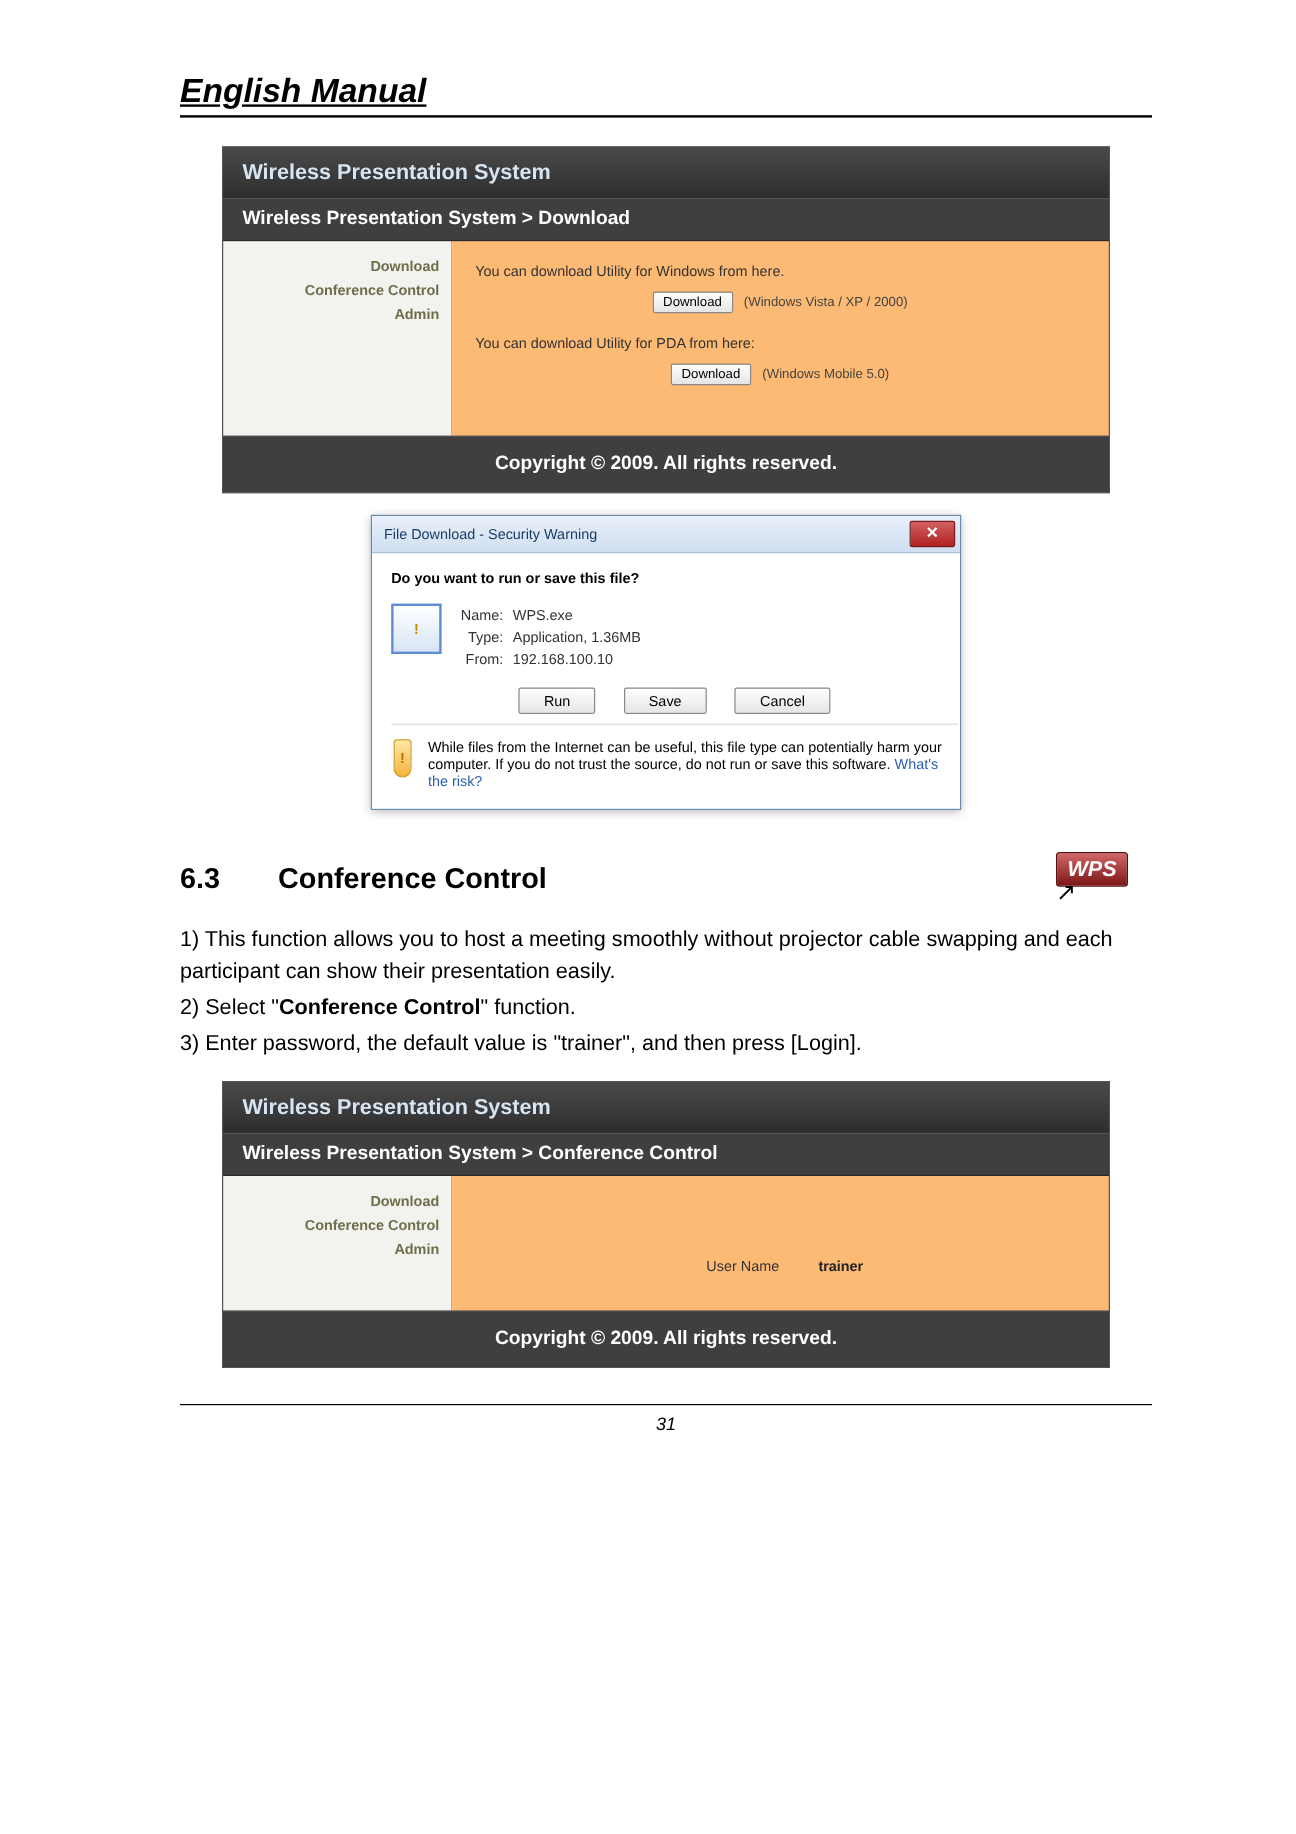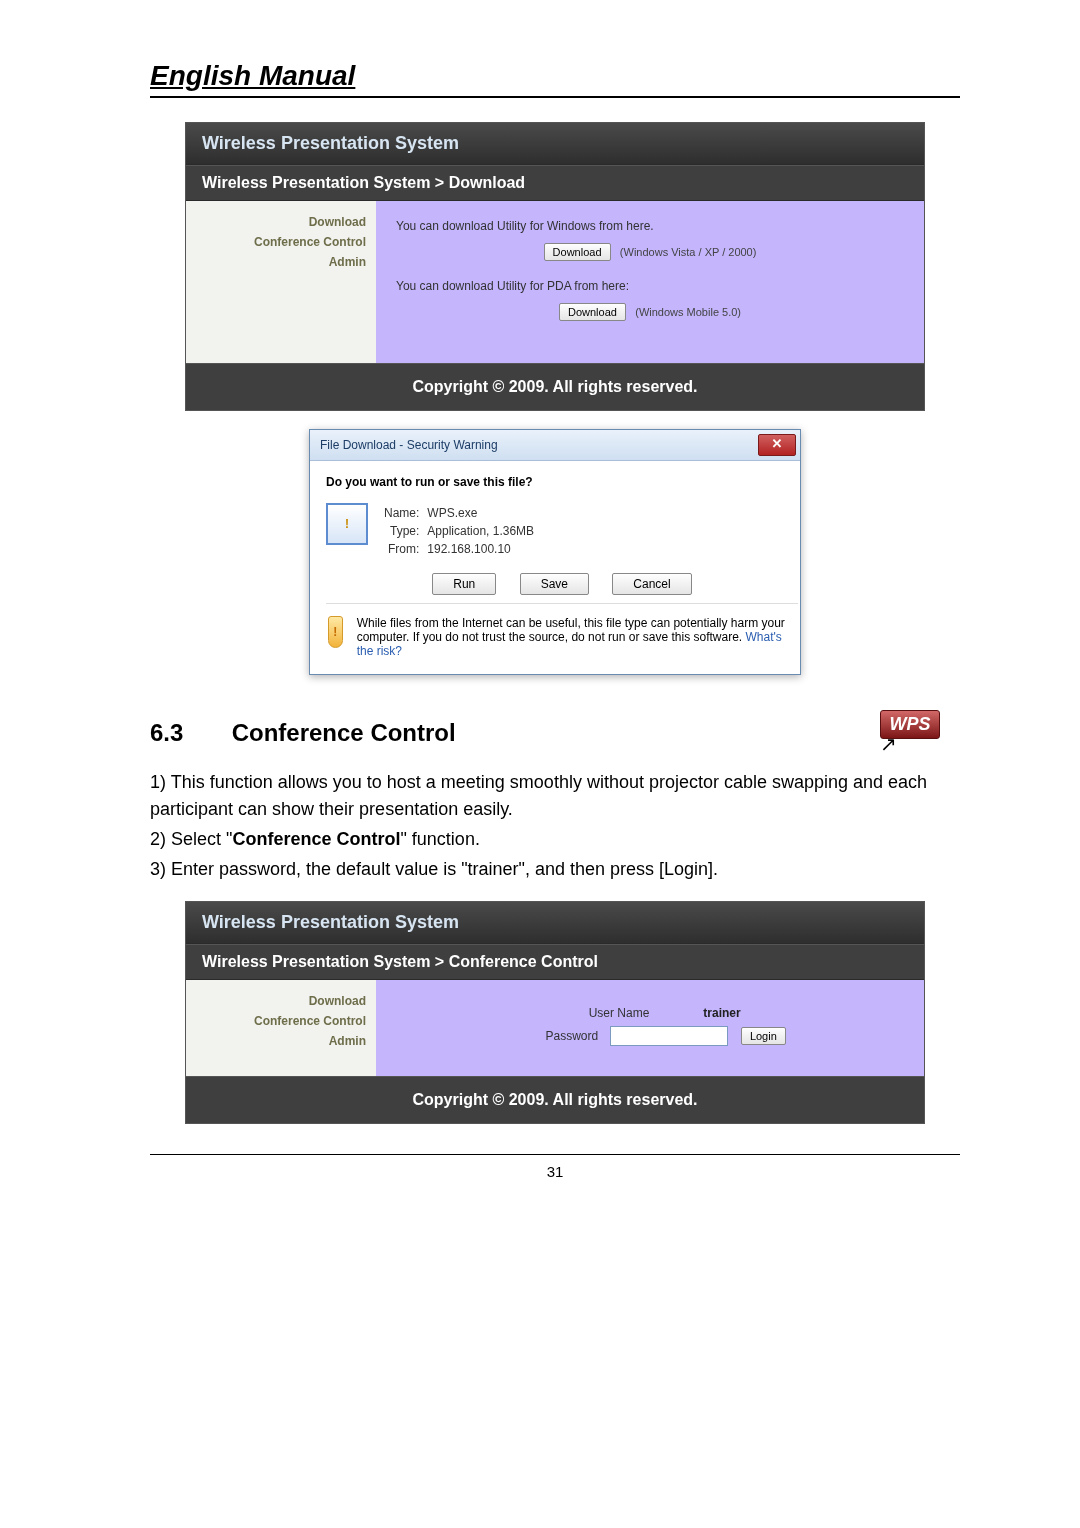--- a/index.html
+++ b/index.html
@@ -59,21 +59,21 @@
     text-align: right;
     padding: 14px 10px 14px 0;
     box-sizing: border-box;
     font-size: 12px;
     color: #6e6e4b;
     font-weight: bold;
   }
   .panel-side div { margin-bottom: 6px; cursor: pointer; }
   .panel-main {
     flex: 1;
-    background: #c4b5fd;
+    background: #fdba74;
     padding: 18px 20px 24px 20px;
     font-size: 12px;
     color: #333;
   }
   .dl-row { margin-top: 10px; margin-bottom: 18px; text-align: center; }
   .small-btn {
     font-size: 11px;
     padding: 2px 8px;
     background: linear-gradient(#fefefe, #e5e5e5);
     border: 1px solid #888;
@@ -181,32 +181,32 @@
     font-family: Tahoma, Arial, sans-serif;
     font-size: 24px;
     font-weight: bold;
     margin: 44px 0 22px 0;
   }
   .section-num { display:inline-block; width: 75px; }
   .instr { font-size: 18px; line-height: 1.5; }
   .instr p { margin: 3px 0; }
   .login-area { text-align:center; margin-top: 8px; }
   .login-area label { display:inline-block; width:90px; text-align:right; font-size:12px; color:#333; margin-right:8px; }
-  .login-area .val { display:inline-block; min-width:80px; text-align:right; font-size:12px; font-weight:bold; color:#222; }
+  .login-area .val { display:inline-block; min-width:80px; text-align:center; font-size:12px; font-weight:bold; color:#222;margin-top:42px; }
   .login-area input[type=password] {
     width: 110px; height: 18px;
     border:1px solid #7a9ac0;
     background:#fff;
     font-size:12px;
     padding: 0 3px;
   }
   .login-row { margin: 6px 0; }
 
   .foot-rule { border:0; border-top:1px solid #000; margin: 30px 0 8px; }
-  .page-num { text-align:center; font-size:15px; }
+  .page-num { text-align:center; font-size:15px;font-style:italic; }
 </style>
 </head>
 <body>
 
 <div class="page">
 
   <div class="doc-title">English Manual</div>
   <hr class="title-rule">
 
   <div class="panel-wrap">
@@ -304,26 +304,20 @@
           <div>Download</div>
           <div>Conference Control</div>
           <div>Admin</div>
         </div>
         <div class="panel-main">
           <div class="login-area">
             <div class="login-row">
               <label>User Name</label>
               <span class="val">trainer</span>
             </div>
-            <div class="login-row">
-              <label>Password</label>
-              <input type="password" style="">
-              &nbsp;&nbsp;
-              <button class="small-btn">Login</button>
-            </div>
           </div>
         </div>
       </div>
       <div class="panel-footer">Copyright © 2009. All rights reserved.</div>
     </div>
   </div>
 
   <hr class="foot-rule">
   <div class="page-num">31</div>
 

